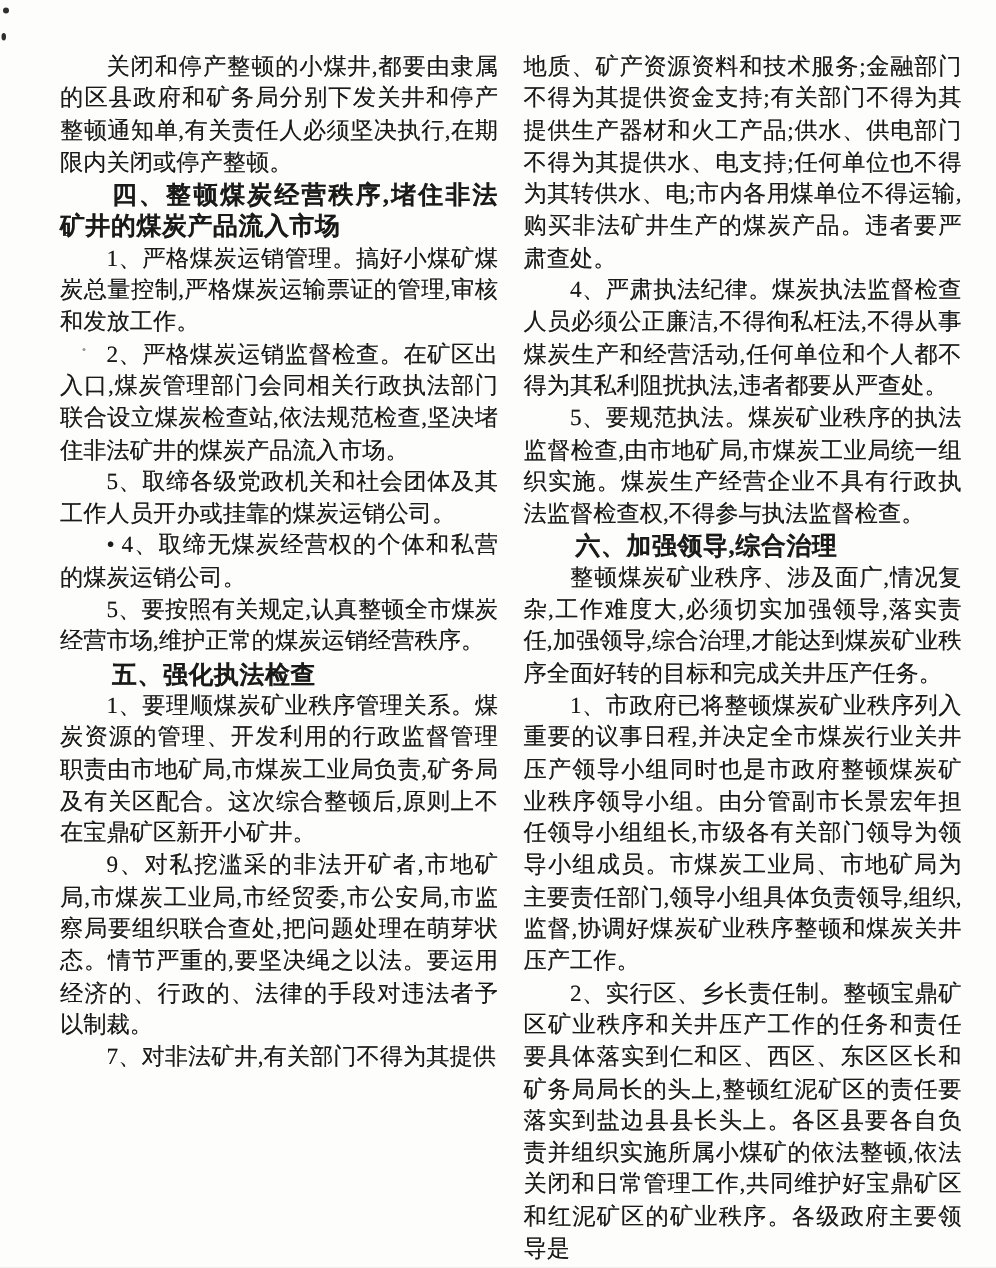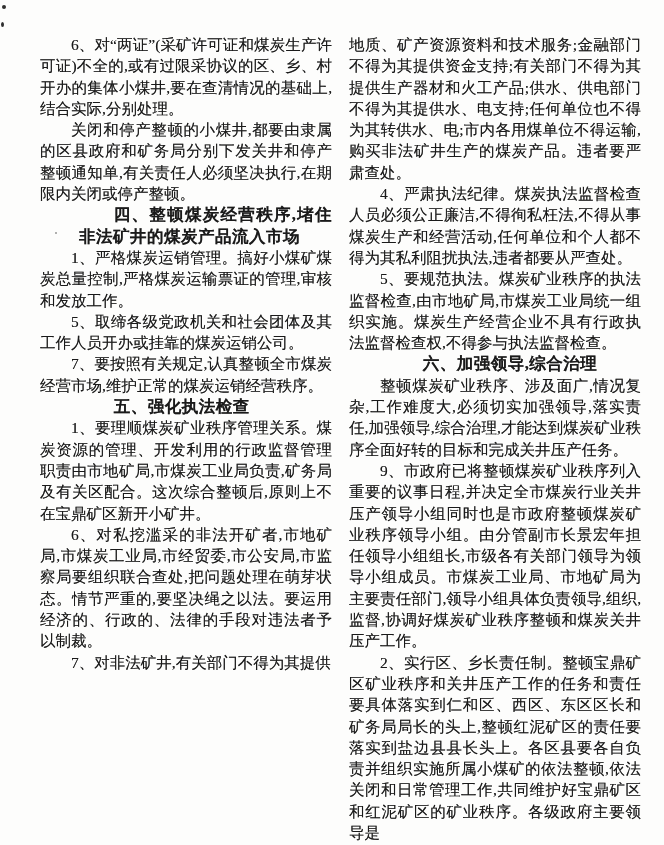--- a/index.html
+++ b/index.html
@@ -31,21 +31,20 @@
     text-indent: 2em;
     word-break: break-all;
     text-shadow: 0 0 0.4px rgba(20,20,20,0.55);
   }
   .col p.no-indent { text-indent: 0; }
   .col p.heading {
     font-weight: 700;
     font-size: 16.5px;
     letter-spacing: 0.5px;
     text-indent: 2.1em;
-    margin-left: 39px;
   }
   
   .speck {
     position: absolute;
     background: #2f2f2f;
     border-radius: 50%;
   }
   .speck.s1 { left: 2px;  top: 5px;  width: 4px; height: 4px; }
   .speck.s2 { left: 1px;  top: 22px; width: 3px; height: 5px; }
   .speck.s3 { left: 55px; top: 232px; width: 2px; height: 2px; opacity: .5; }
@@ -57,36 +56,37 @@
 <div class="page">
 
   <span class="speck s1"></span>
   <span class="speck s2"></span>
   <span class="speck s3"></span>
   <span class="speck s4"></span>
 
   <div class="columns">
 
     <div class="col">
-      <p>6、对“两证”(采矿许可证和煤炭生产许可证)不全的,或有过限采协议的区、乡、村开办的集体小煤井,要在查清情况的基础上,结合实际,分别处理。</p>
       <p>关闭和停产整顿的小煤井,都要由隶属的区县政府和矿务局分别下发关井和停产整顿通知单,有关责任人必须坚决执行,在期限内关闭或停产整顿。</p>
       <p class="heading">四、整顿煤炭经营秩序,堵住非法矿井的煤炭产品流入市场</p>
       <p>1、严格煤炭运销管理。搞好小煤矿煤炭总量控制,严格煤炭运输票证的管理,审核和发放工作。</p>
+      <p>2、严格煤炭运销监督检查。在矿区出入口,煤炭管理部门会同相关行政执法部门联合设立煤炭检查站,依法规范检查,坚决堵住非法矿井的煤炭产品流入市场。</p>
       <p>5、取缔各级党政机关和社会团体及其工作人员开办或挂靠的煤炭运销公司。</p>
-      <p>7、要按照有关规定,认真整顿全市煤炭经营市场,维护正常的煤炭运销经营秩序。</p>
+      <p>• 4、取缔无煤炭经营权的个体和私营的煤炭运销公司。</p>
+      <p>5、要按照有关规定,认真整顿全市煤炭经营市场,维护正常的煤炭运销经营秩序。</p>
       <p class="heading">五、强化执法检查</p>
       <p>1、要理顺煤炭矿业秩序管理关系。煤炭资源的管理、开发利用的行政监督管理职责由市地矿局,市煤炭工业局负责,矿务局及有关区配合。这次综合整顿后,原则上不在宝鼎矿区新开小矿井。</p>
-      <p>6、对私挖滥采的非法开矿者,市地矿局,市煤炭工业局,市经贸委,市公安局,市监察局要组织联合查处,把问题处理在萌芽状态。情节严重的,要坚决绳之以法。要运用经济的、行政的、法律的手段对违法者予以制裁。</p>
+      <p>9、对私挖滥采的非法开矿者,市地矿局,市煤炭工业局,市经贸委,市公安局,市监察局要组织联合查处,把问题处理在萌芽状态。情节严重的,要坚决绳之以法。要运用经济的、行政的、法律的手段对违法者予以制裁。</p>
       <p>7、对非法矿井,有关部门不得为其提供</p>
     </div>
 
     <div class="col">
       <p class="no-indent">地质、矿产资源资料和技术服务;金融部门不得为其提供资金支持;有关部门不得为其提供生产器材和火工产品;供水、供电部门不得为其提供水、电支持;任何单位也不得为其转供水、电;市内各用煤单位不得运输,购买非法矿井生产的煤炭产品。违者要严肃查处。</p>
       <p>4、严肃执法纪律。煤炭执法监督检查人员必须公正廉洁,不得徇私枉法,不得从事煤炭生产和经营活动,任何单位和个人都不得为其私利阻扰执法,违者都要从严查处。</p>
       <p>5、要规范执法。煤炭矿业秩序的执法监督检查,由市地矿局,市煤炭工业局统一组织实施。煤炭生产经营企业不具有行政执法监督检查权,不得参与执法监督检查。</p>
       <p class="heading">六、加强领导,综合治理</p>
       <p>整顿煤炭矿业秩序、涉及面广,情况复杂,工作难度大,必须切实加强领导,落实责任,加强领导,综合治理,才能达到煤炭矿业秩序全面好转的目标和完成关井压产任务。</p>
-      <p>9、市政府已将整顿煤炭矿业秩序列入重要的议事日程,并决定全市煤炭行业关井压产领导小组同时也是市政府整顿煤炭矿业秩序领导小组。由分管副市长景宏年担任领导小组组长,市级各有关部门领导为领导小组成员。市煤炭工业局、市地矿局为主要责任部门,领导小组具体负责领导,组织,监督,协调好煤炭矿业秩序整顿和煤炭关井压产工作。</p>
+      <p>1、市政府已将整顿煤炭矿业秩序列入重要的议事日程,并决定全市煤炭行业关井压产领导小组同时也是市政府整顿煤炭矿业秩序领导小组。由分管副市长景宏年担任领导小组组长,市级各有关部门领导为领导小组成员。市煤炭工业局、市地矿局为主要责任部门,领导小组具体负责领导,组织,监督,协调好煤炭矿业秩序整顿和煤炭关井压产工作。</p>
       <p>2、实行区、乡长责任制。整顿宝鼎矿区矿业秩序和关井压产工作的任务和责任要具体落实到仁和区、西区、东区区长和矿务局局长的头上,整顿红泥矿区的责任要落实到盐边县县长头上。各区县要各自负责并组织实施所属小煤矿的依法整顿,依法关闭和日常管理工作,共同维护好宝鼎矿区和红泥矿区的矿业秩序。各级政府主要领导是</p>
     </div>
 
   </div>
 </div>
 
 </body></html>

